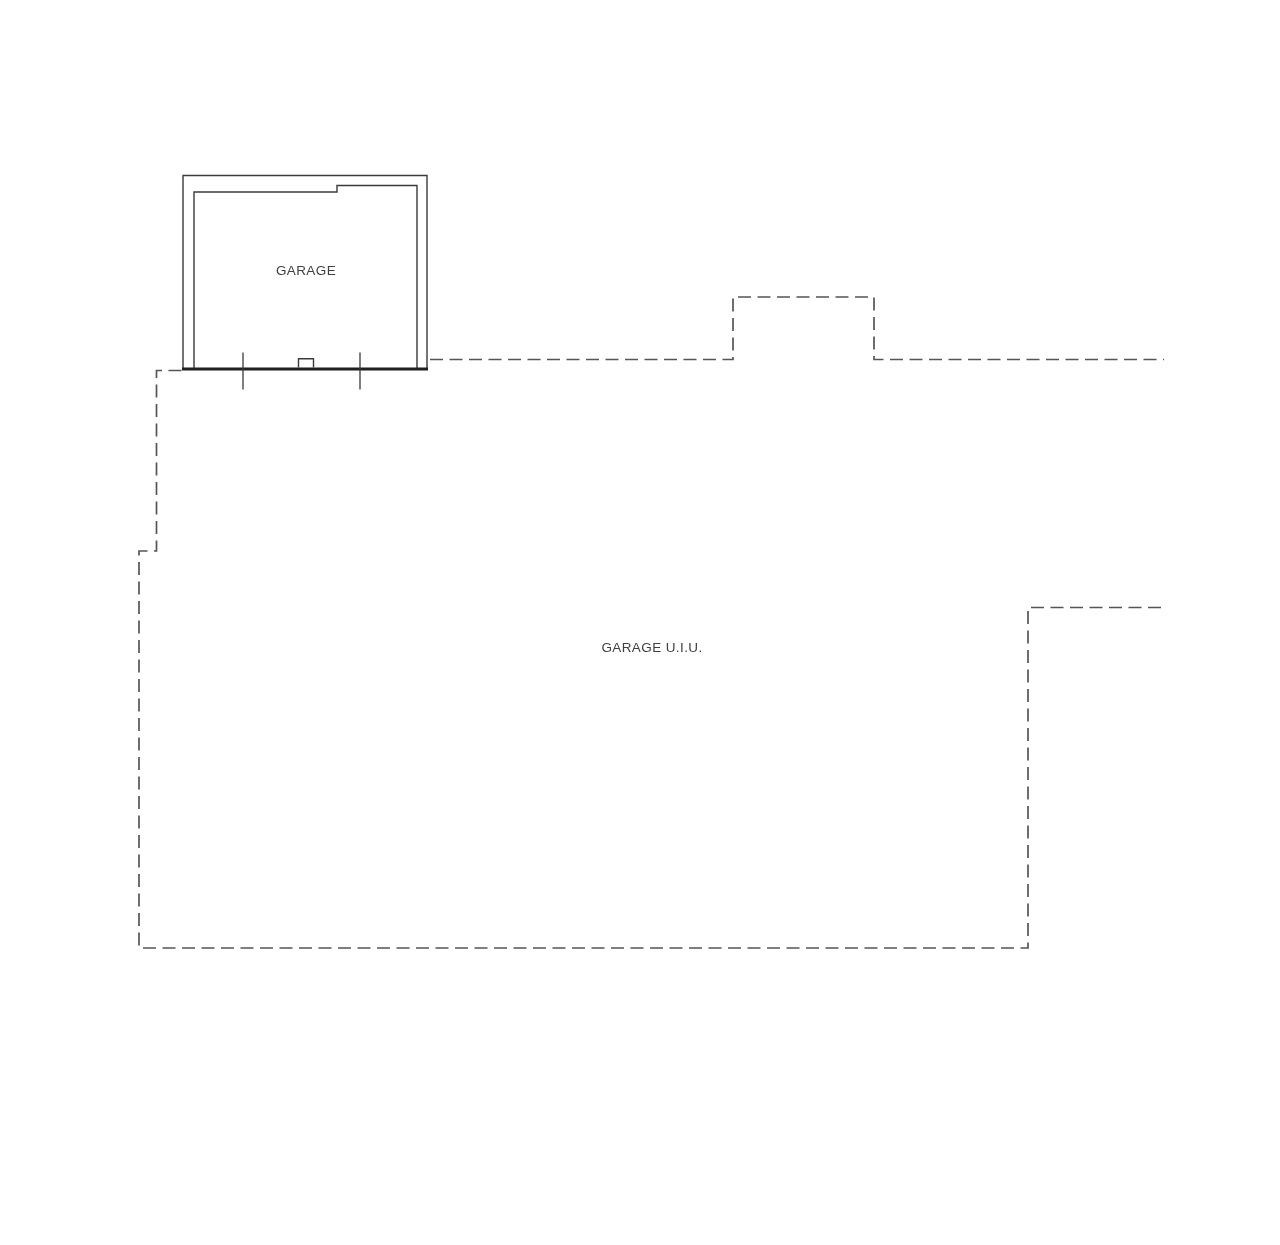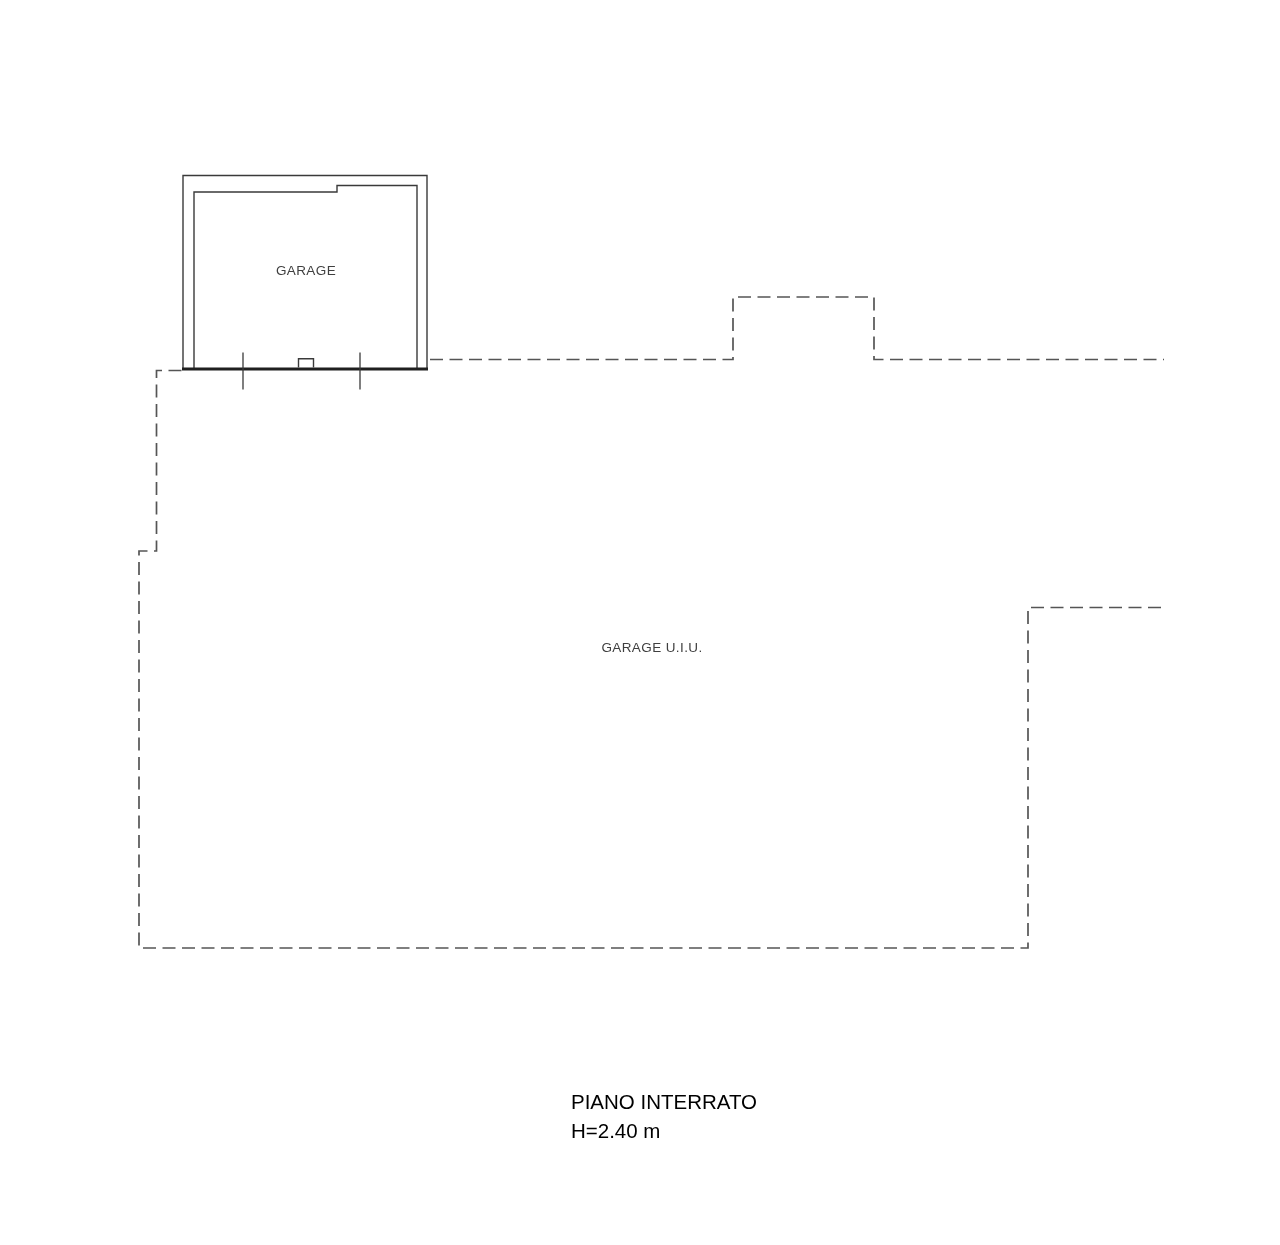--- a/index.html
+++ b/index.html
@@ -69,18 +69,14 @@
     <path d="M 298.5 367.5 L 298.5 358.8 L 313.5 358.8 L 313.5 367.5" stroke="#3a3a3a" stroke-width="1.4"></path>
 
     <line x1="243" y1="352.5" x2="243" y2="389.5" stroke="#3a3a3a" stroke-width="1.3"></line>
     <line x1="360" y1="352.5" x2="360" y2="389.5" stroke="#3a3a3a" stroke-width="1.3"></line>
   </svg>
 
   <div class="room-label" style="left:306px; top:263px;">GARAGE</div>
 
   <div class="room-label" style="left:652px; top:640px;">GARAGE U.I.U.</div>
 
-  <div class="footer-block">
-    <div>PIANO INTERRATO</div>
-    <div>H=2.40 m</div>
-  </div>
 
 </div>
 
 </body></html>

